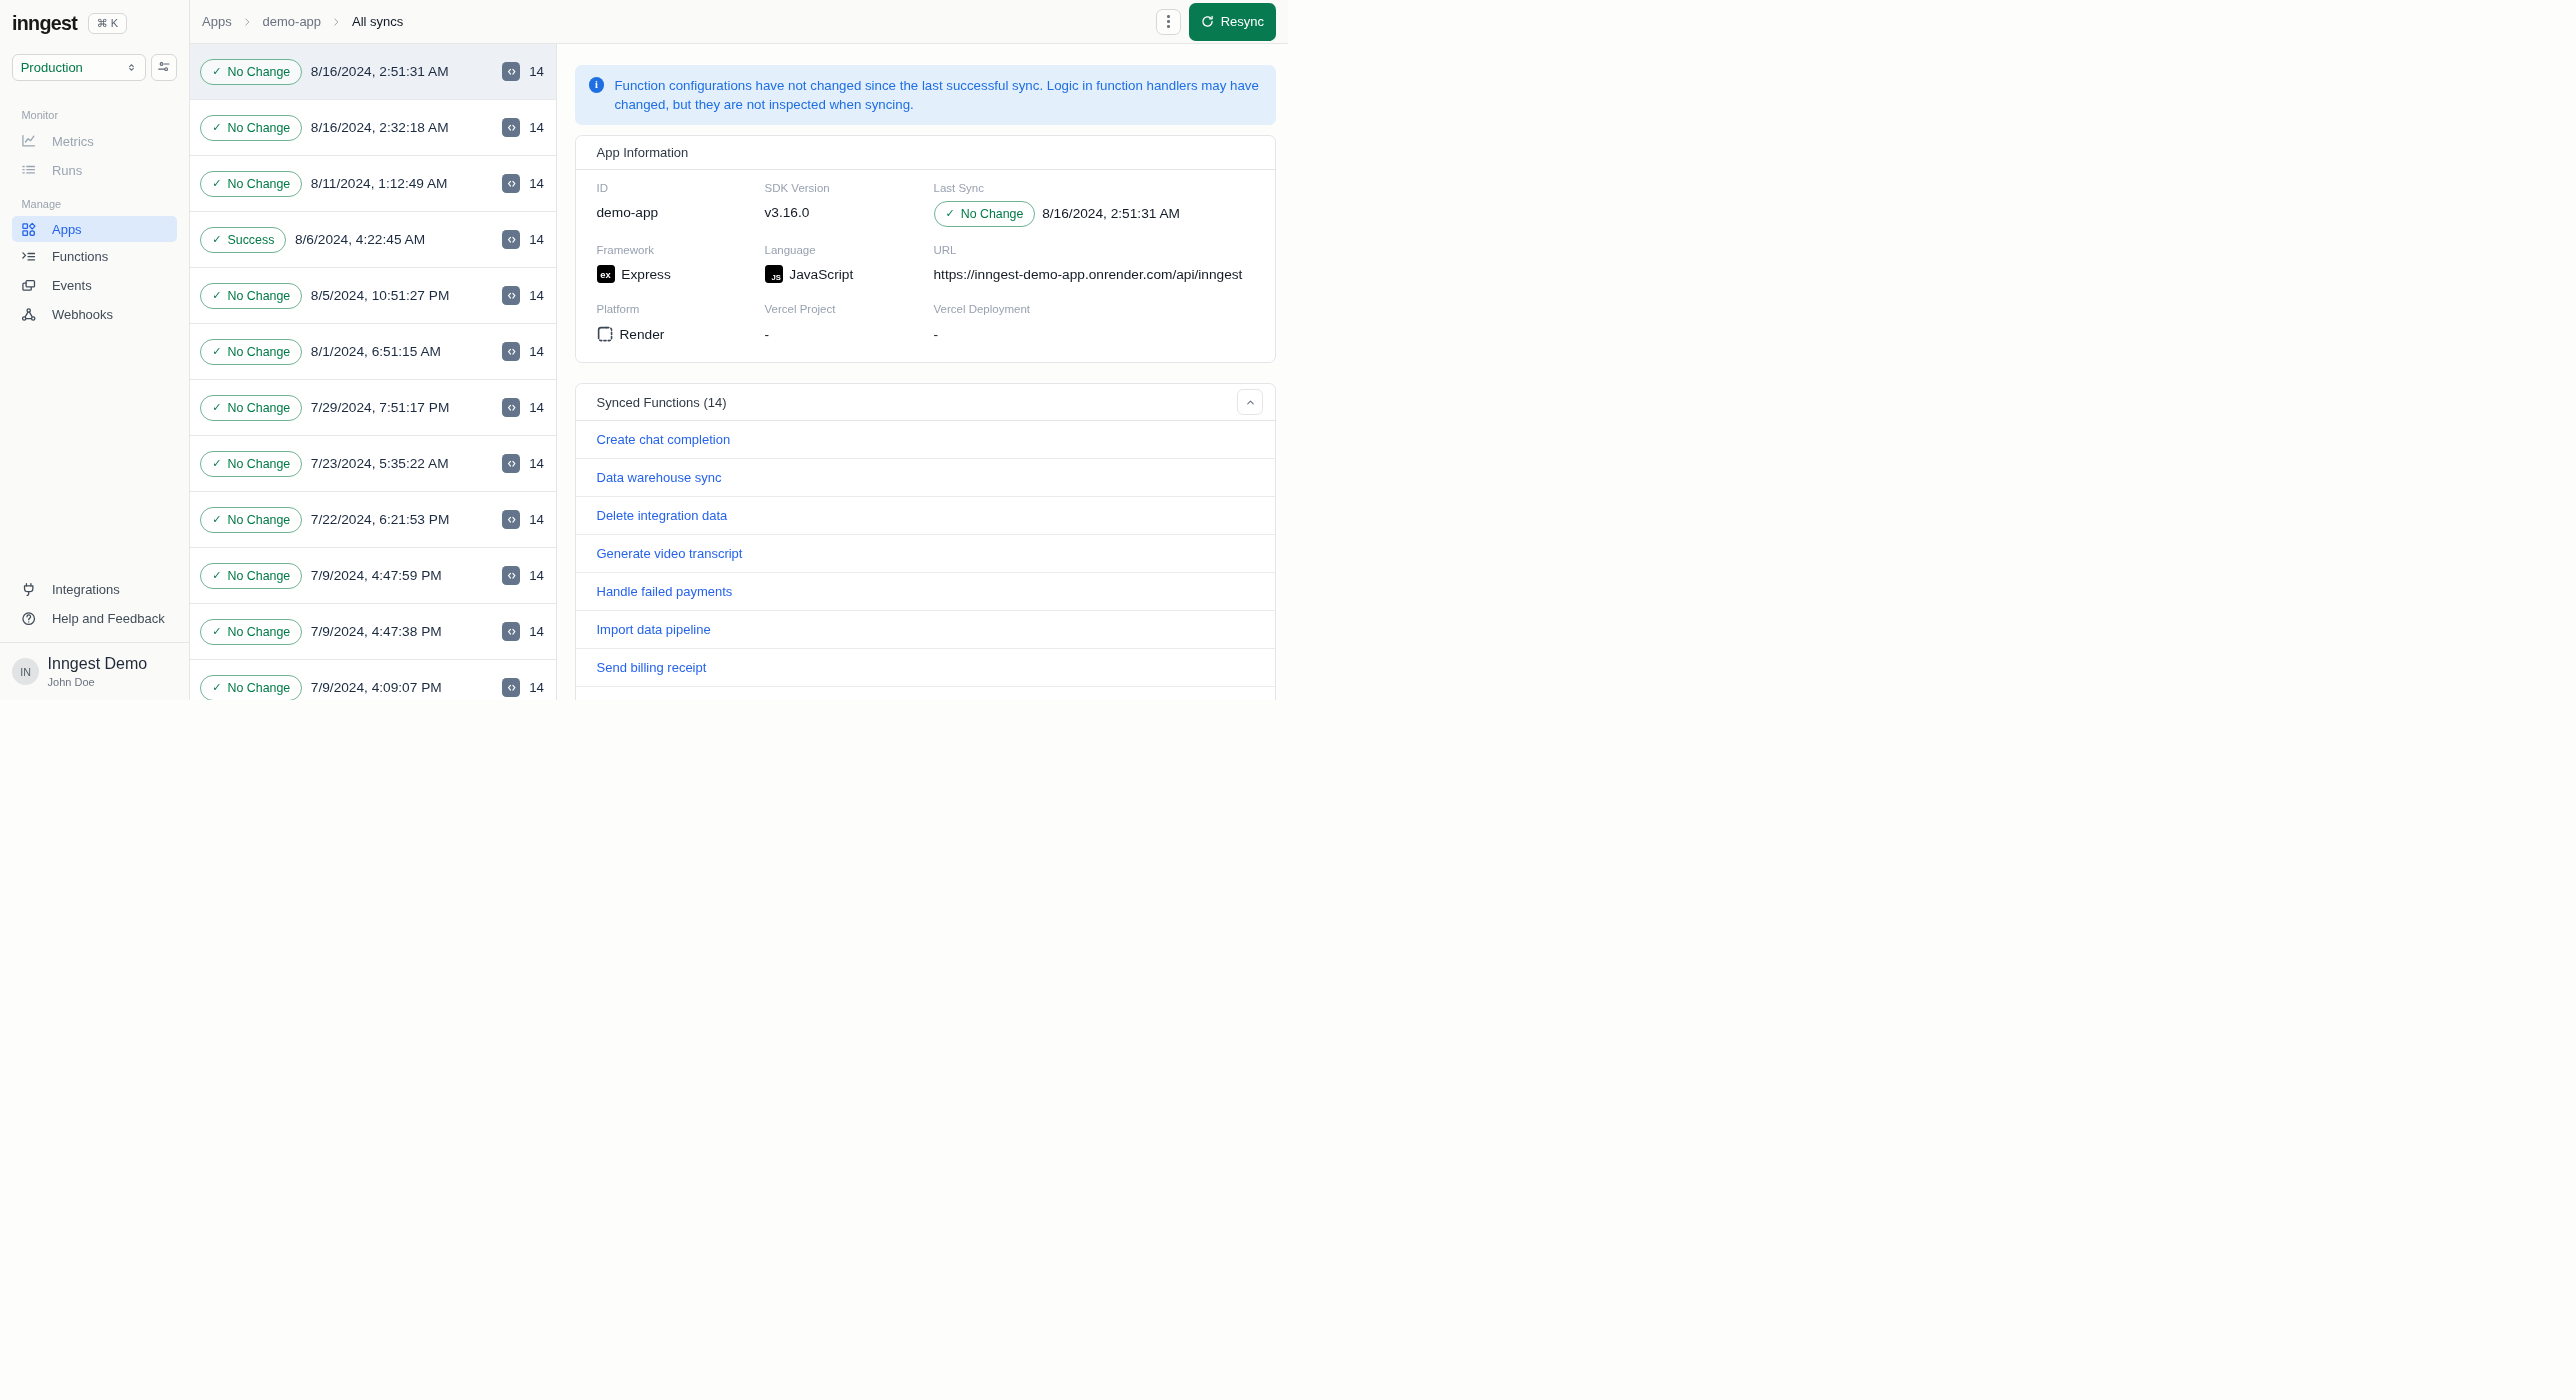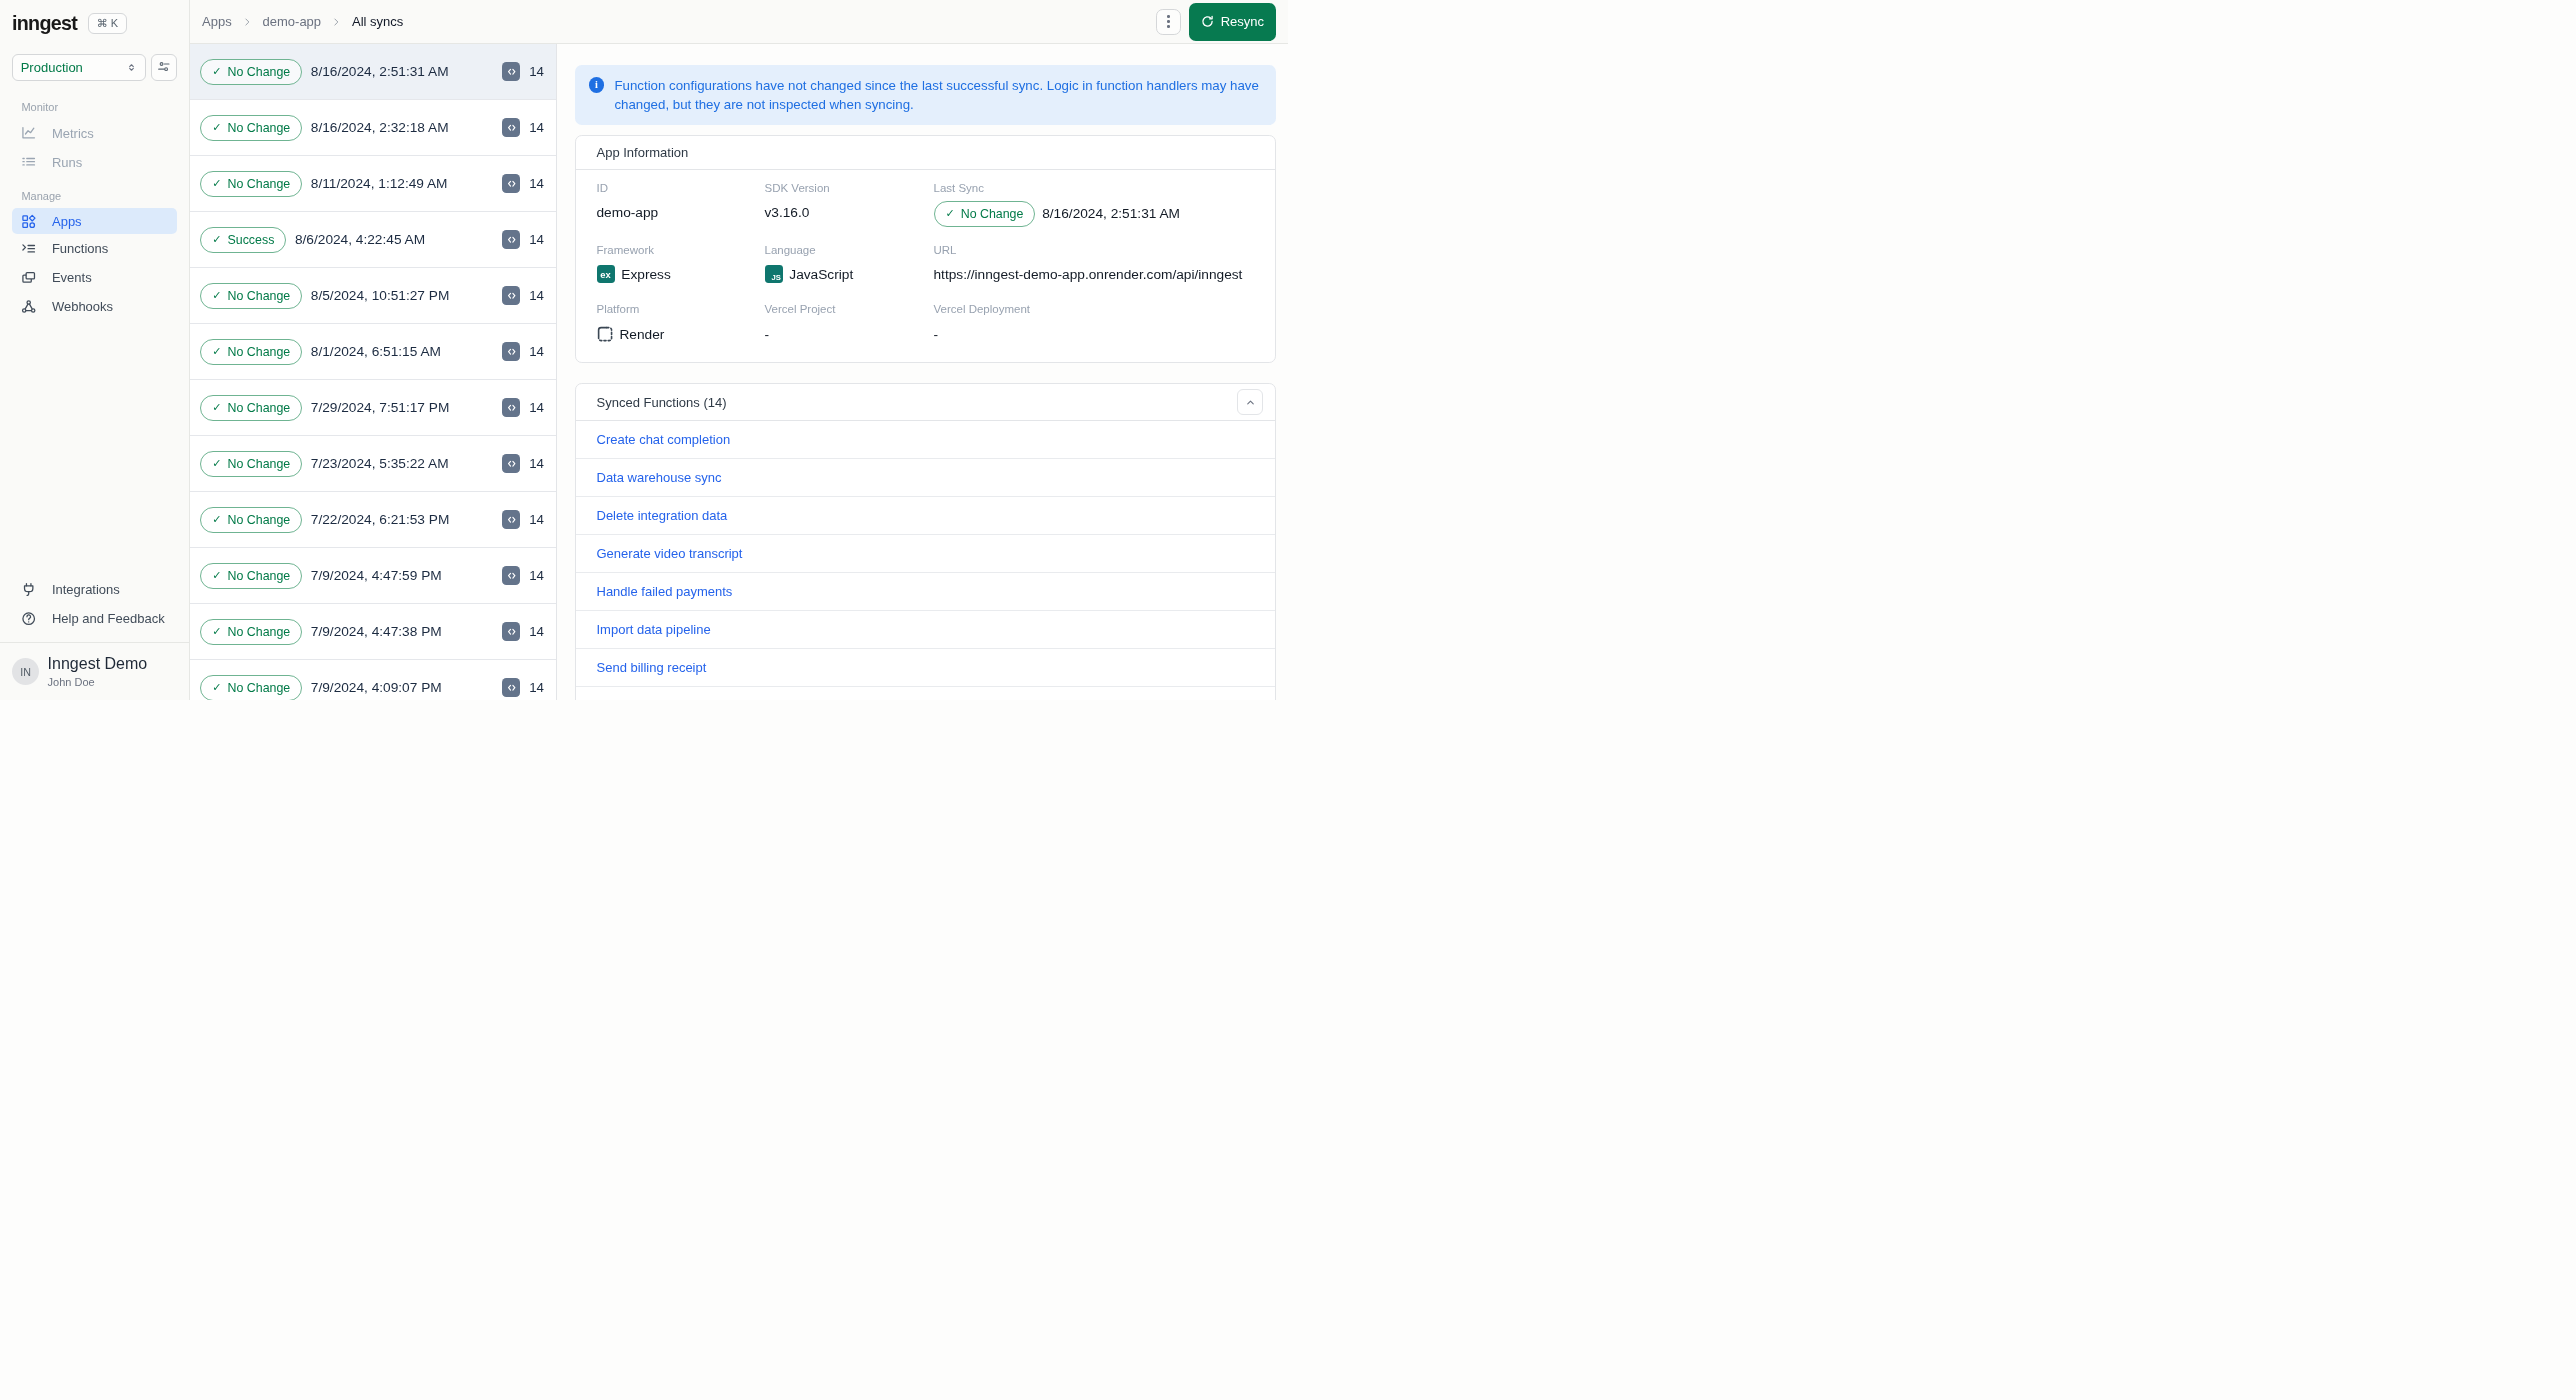--- a/index.html
+++ b/index.html
@@ -7,21 +7,21 @@
   body { font-family:"Liberation Sans", sans-serif; background:#FDFDFC; color:#1C2B41; }
   .app { display:grid; grid-template-columns:190px 367px 1fr; grid-template-rows:44px 656px;
          grid-template-areas:"sidebar topbar topbar" "sidebar list detail"; width:1288px; height:700px; }
 
   
   .sidebar { grid-area:sidebar; background:#FAFAF8; border-right:0.9px solid #E6E7E4; display:flex; flex-direction:column; }
   .logo-row { display:flex; align-items:center; gap:11px; padding:12px 12px 0 12px; }
   .logo { font-size:19.7px; font-weight:800; letter-spacing:-0.7px; color:#191919; }
   .kbd { display:inline-flex; align-items:center; gap:3.4px; border:0.9px solid #D5D7D9; border-radius:6px;
          padding:3.4px 7.7px; color:#59646F; font-size:11px; background:#FDFDFC; }
-  .env-row { display:flex; gap:5px; margin:19px 12px 4px 12px; }
+  .env-row { display:flex; gap:5px; margin:19px 12px 12px 12px; }
   .env-select { flex:1; height:26.5px; border:0.9px solid #D5D7D9; border-radius:6px; background:#FDFDFC;
                 display:flex; align-items:center; justify-content:space-between; padding:0 7.7px; cursor:pointer; }
   .env-select .val { color:#027A48; font-size:13px; font-weight:500; }
   .icon-btn { width:26.5px; height:26.5px; border:0.9px solid #D5D7D9; border-radius:6px; background:#FDFDFC;
               display:flex; align-items:center; justify-content:center; color:#5B6671; cursor:pointer; }
   nav { margin-top:16.2px; }
   .sec-label { padding-left:21.4px; font-size:11px; color:#9AA3AE; }
   .nav-items { margin-top:6px; }
   .nav-item { height:29px; display:flex; align-items:center; gap:16px; padding-left:20.5px; font-size:13px;
               color:#414C59; cursor:pointer; }
@@ -69,21 +69,21 @@
             color:#1F6FE2; font-size:13.3px; line-height:19px; }
   .info-ic { width:15.4px; height:15.4px; border-radius:50%; background:#1F6FE2; color:#fff; flex:0 0 15.4px;
              display:flex; align-items:center; justify-content:center; font-size:10.3px; font-weight:700; margin-top:1.7px;
              font-family:"Liberation Serif", serif; }
   .card { margin-top:10.3px; background:#fff; border:0.9px solid #E3E5E8; border-radius:6.8px; }
   .card-h { height:34px; display:flex; align-items:center; padding:0 20.5px; font-size:13px; font-weight:500;
             color:#2F3A46; border-bottom:0.9px solid #E3E5E8; }
   .appinfo-body { padding:12px 20.5px 15.4px; display:grid; grid-template-columns:168px 169px 1fr; row-gap:17px; }
   .f-label { font-size:11.5px; color:#98A2B0; margin-bottom:6.8px; }
   .f-value { min-height:24px; display:flex; align-items:center; gap:6.8px; font-size:13.7px; color:#131B26; white-space:nowrap; }
-  .tile { width:18px; height:18px; border-radius:3.4px; background:#0f766e; color:#fff; display:flex;
+  .tile { width:18px; height:18px; border-radius:3.4px; background:#000000; color:#fff; display:flex;
           align-items:center; justify-content:center; font-size:9.4px; font-weight:700; }
   .tile.js { align-items:flex-end; justify-content:flex-end; padding:1.7px; font-size:7.7px; }
   .card2 { margin-top:20.5px; }
   .card2-h { height:37px; display:flex; align-items:center; justify-content:space-between; padding:0 12px 0 20.5px;
              border-bottom:0.9px solid #E3E5E8; font-size:13px; font-weight:500; color:#2F3A46; }
   .collapse-btn { width:26px; height:26px; border:0.9px solid #E3E5E8; border-radius:6px; background:#fff;
                   display:flex; align-items:center; justify-content:center; color:#6B7280; cursor:pointer; }
   .fn-row { height:38px; display:flex; align-items:center; padding:0 20.5px; border-bottom:0.9px solid #E9EBEE; cursor:pointer; }
   .fn-link { font-size:13px; font-weight:500; color:#2563EB; text-decoration:none; }
   svg { display:block; }

